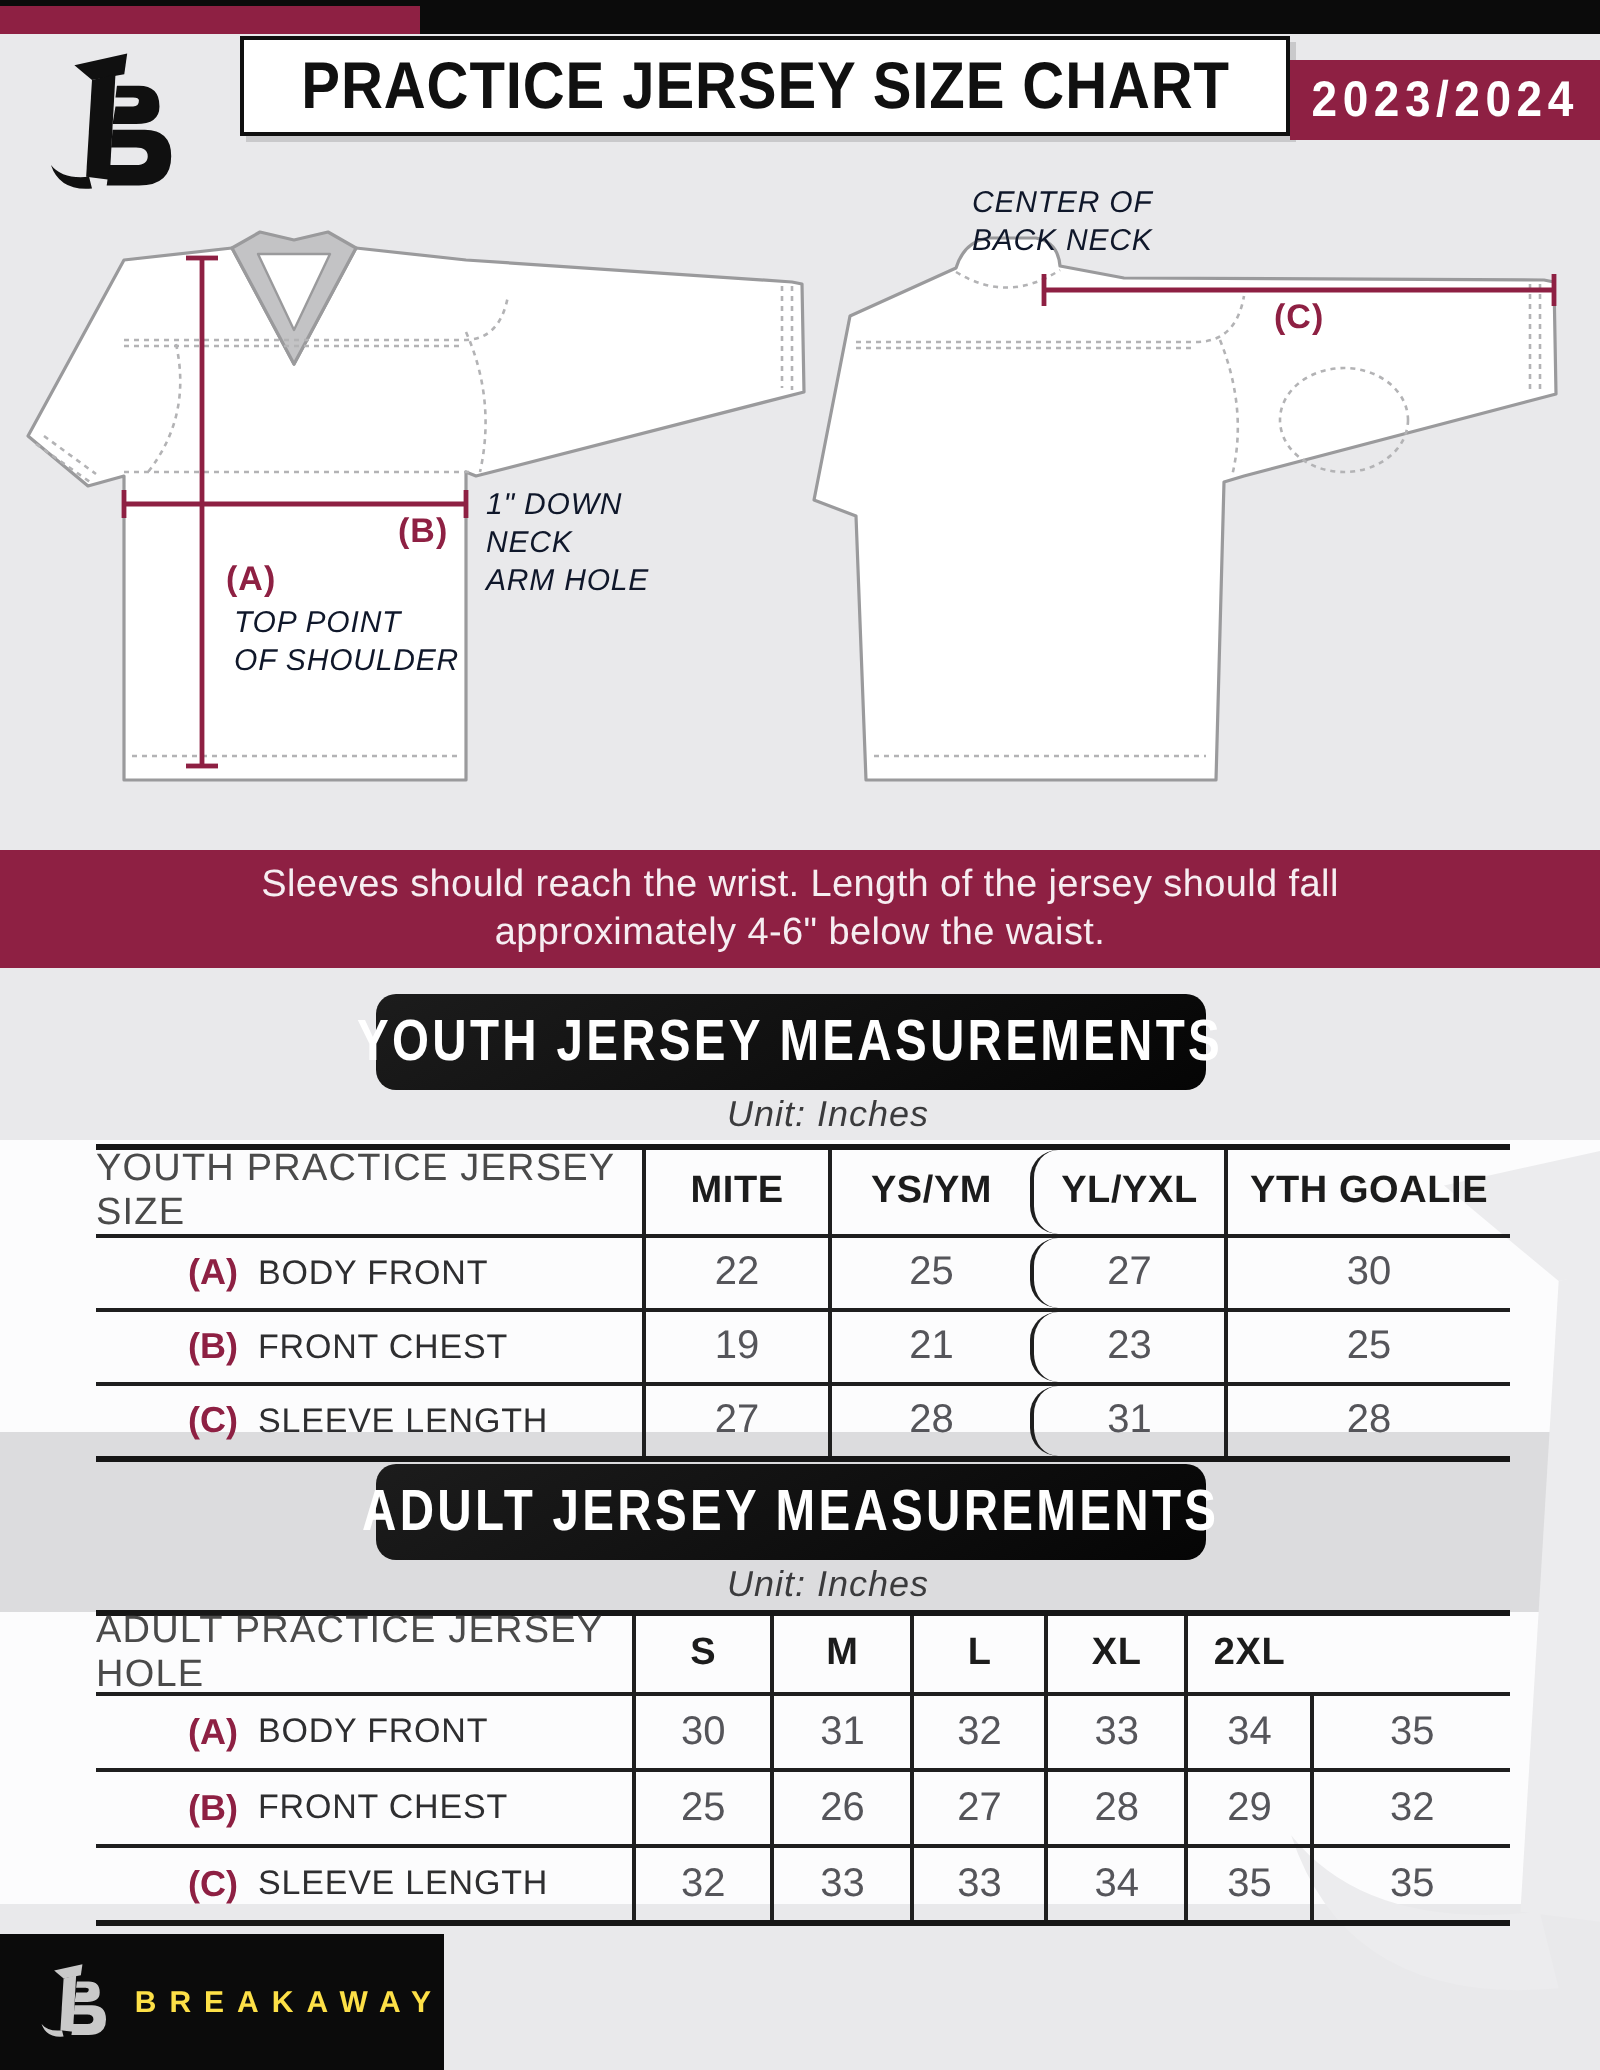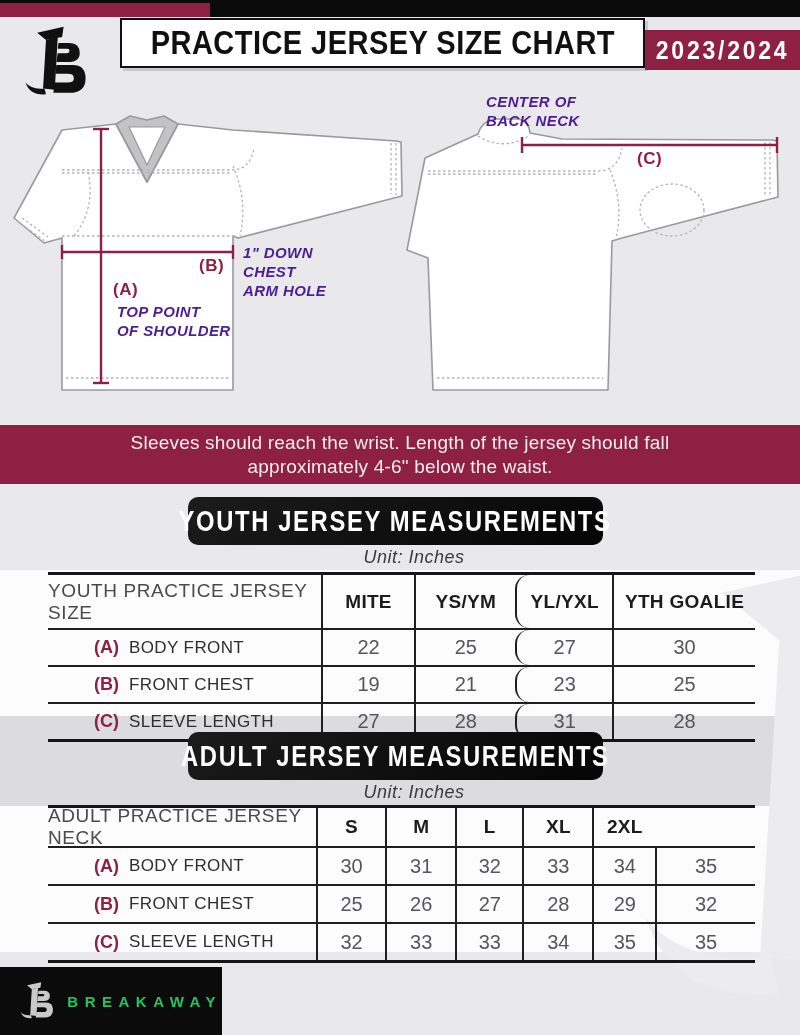--- a/index.html
+++ b/index.html
@@ -17,22 +17,22 @@
   .title-text{font-weight:bold;font-size:33px;color:#101010;letter-spacing:.5px;
               transform:scaleX(.88);white-space:nowrap;}
   .year-box{left:645px;top:18px;width:155px;height:40px;background:#8E2043;
             display:flex;align-items:center;justify-content:center;margin-top:12px;}
   .year-text{color:#fff;font-weight:bold;font-size:25px;letter-spacing:3px;
              transform:scaleX(.92);white-space:nowrap;}
   .logo-header{left:24px;top:24px;width:66px;height:76px;}
 
   
   .diagram-svg{left:0;top:85px;width:800px;height:340px;}
-  .anno{position:absolute;color:#4c1d95;font-style:italic;font-size:15px;
-        line-height:19px;font-weight:700;letter-spacing:.4px;white-space:nowrap;}
+  .anno{position:absolute;color:#0f172a;font-style:italic;font-size:15px;
+        line-height:19px;font-weight:400;letter-spacing:.4px;white-space:nowrap;}
   .marker-label{position:absolute;color:#8E2043;font-weight:bold;font-style:normal;
                 font-size:17px;letter-spacing:.5px;}
 
   
   .fit-banner{left:0;top:425px;width:800px;height:59px;background:#8E2043;
               display:flex;flex-direction:column;justify-content:center;align-items:center;}
   .fit-banner div{color:#F6EDF1;font-size:19px;line-height:23.5px;letter-spacing:.2px;}
 
   
   .white-band{left:0;width:800px;background:#FCFCFD;}
@@ -48,21 +48,21 @@
              transform:scaleX(.82);white-space:nowrap;}
   .unit{left:14px;width:800px;text-align:center;font-style:italic;font-size:18px;
         color:#3b3b3d;font-weight:400;letter-spacing:.5px;}
   .unit-youth{top:547px;} .unit-adult{top:782px;}
 
   
   .table{position:absolute;left:48px;width:707px;border-top:3px solid #161616;
          border-bottom:3px solid #161616;box-sizing:border-box;}
   .youth-table{top:572px;} .adult-table{top:805px;}
   .t-row{display:flex;align-items:center;height:35px;}
-  .t-row.t-head{height:53px;}
+  .t-row.t-head{height:42px;}
   .adult-table .t-row{height:36px;}
   .adult-table .t-row.t-head{height:38px;}
   .t-row + .t-row{border-top:2px solid #1f1f1f;}
   .cell{height:100%;display:flex;align-items:center;justify-content:center;
         box-sizing:border-box;}
   .vline{border-left:2px solid #1f1f1f;}
   .head-label{font-size:19px;color:#4a4a4a;letter-spacing:.6px;}
   .col-head{font-weight:bold;font-size:19px;color:#1c1c1c;letter-spacing:.3px;}
   .val{font-size:20px;color:#55555a;}
   .row-label{justify-content:flex-start;padding-left:46px;}
@@ -72,21 +72,21 @@
   .a0{width:37.9%;} .a1{width:9.8%;} .a2{width:9.9%;} .a3{width:9.5%;}
   .a4{width:9.9%;} .a5{width:8.9%;} .a6{width:14.1%;}
 
   
   .footer-black{left:0;top:967px;width:222px;height:68px;background:#0b0b0b;
                 display:flex;align-items:center;}
   .footer-maroon{left:222px;top:967px;width:578px;height:68px;background:#8E2043;
                  box-sizing:border-box;padding:6px 10px 0 12px;}
   .footer-maroon div{color:#F2E5EA;font-size:17.5px;line-height:21.5px;letter-spacing:.2px;}
   .logo-footer{width:36px;height:40px;margin-left:20px;fill:#c9c9c9;}
-  .brand-text{color:#22c55e;font-weight:bold;font-size:15px;letter-spacing:6.5px;
+  .brand-text{color:#fde047;font-weight:bold;font-size:15px;letter-spacing:6.5px;
               margin-left:12px;white-space:nowrap;}
 </style>
 </head>
 <body>
 
 <div class="page">
 
   <svg width="0" height="0" style="position:absolute">
     <defs>
       <symbol id="bw-logo-sym" viewBox="0 0 90 100">
@@ -159,21 +159,21 @@
   </svg>
 
   <span class="marker-label" style="left:113px;top:280px;">(A)</span>
   <div class="anno" style="left:117px;top:302px;">
     <div>TOP POINT</div>
     <div>OF SHOULDER</div>
   </div>
   <span class="marker-label" style="left:199px;top:256px;">(B)</span>
   <div class="anno" style="left:243px;top:243px;">
     <div>1" DOWN</div>
-    <div>CHEST</div>
+    <div>NECK</div>
     <div>ARM HOLE</div>
   </div>
   <div class="anno" style="left:486px;top:92px;">
     <div>CENTER OF</div>
     <div>BACK NECK</div>
   </div>
   <span class="marker-label" style="left:637px;top:149px;">(C)</span>
 
   <div class="abs fit-banner">
     <div>Sleeves should reach the wrist. Length of the jersey should fall</div>
@@ -232,21 +232,21 @@
     </div>
   </div>
 
   <div class="abs pill pill-adult">
     <span class="pill-text">ADULT JERSEY MEASUREMENTS</span>
   </div>
   <div class="abs unit unit-adult">Unit: Inches</div>
 
   <div class="table adult-table">
     <div class="t-row t-head">
-      <div class="cell a0 head-label">ADULT PRACTICE JERSEY NECK</div>
+      <div class="cell a0 head-label">ADULT PRACTICE JERSEY HOLE</div>
       <div class="cell a1 vline col-head">S</div>
       <div class="cell a2 vline col-head">M</div>
       <div class="cell a3 vline col-head">L</div>
       <div class="cell a4 vline col-head">XL</div>
       <div class="cell a5 vline col-head">2XL</div>
     </div>
     <div class="t-row">
       <div class="cell a0 row-label">
         <span class="marker">(A)</span>
         <span class="rlabel">BODY FRONT</span>

